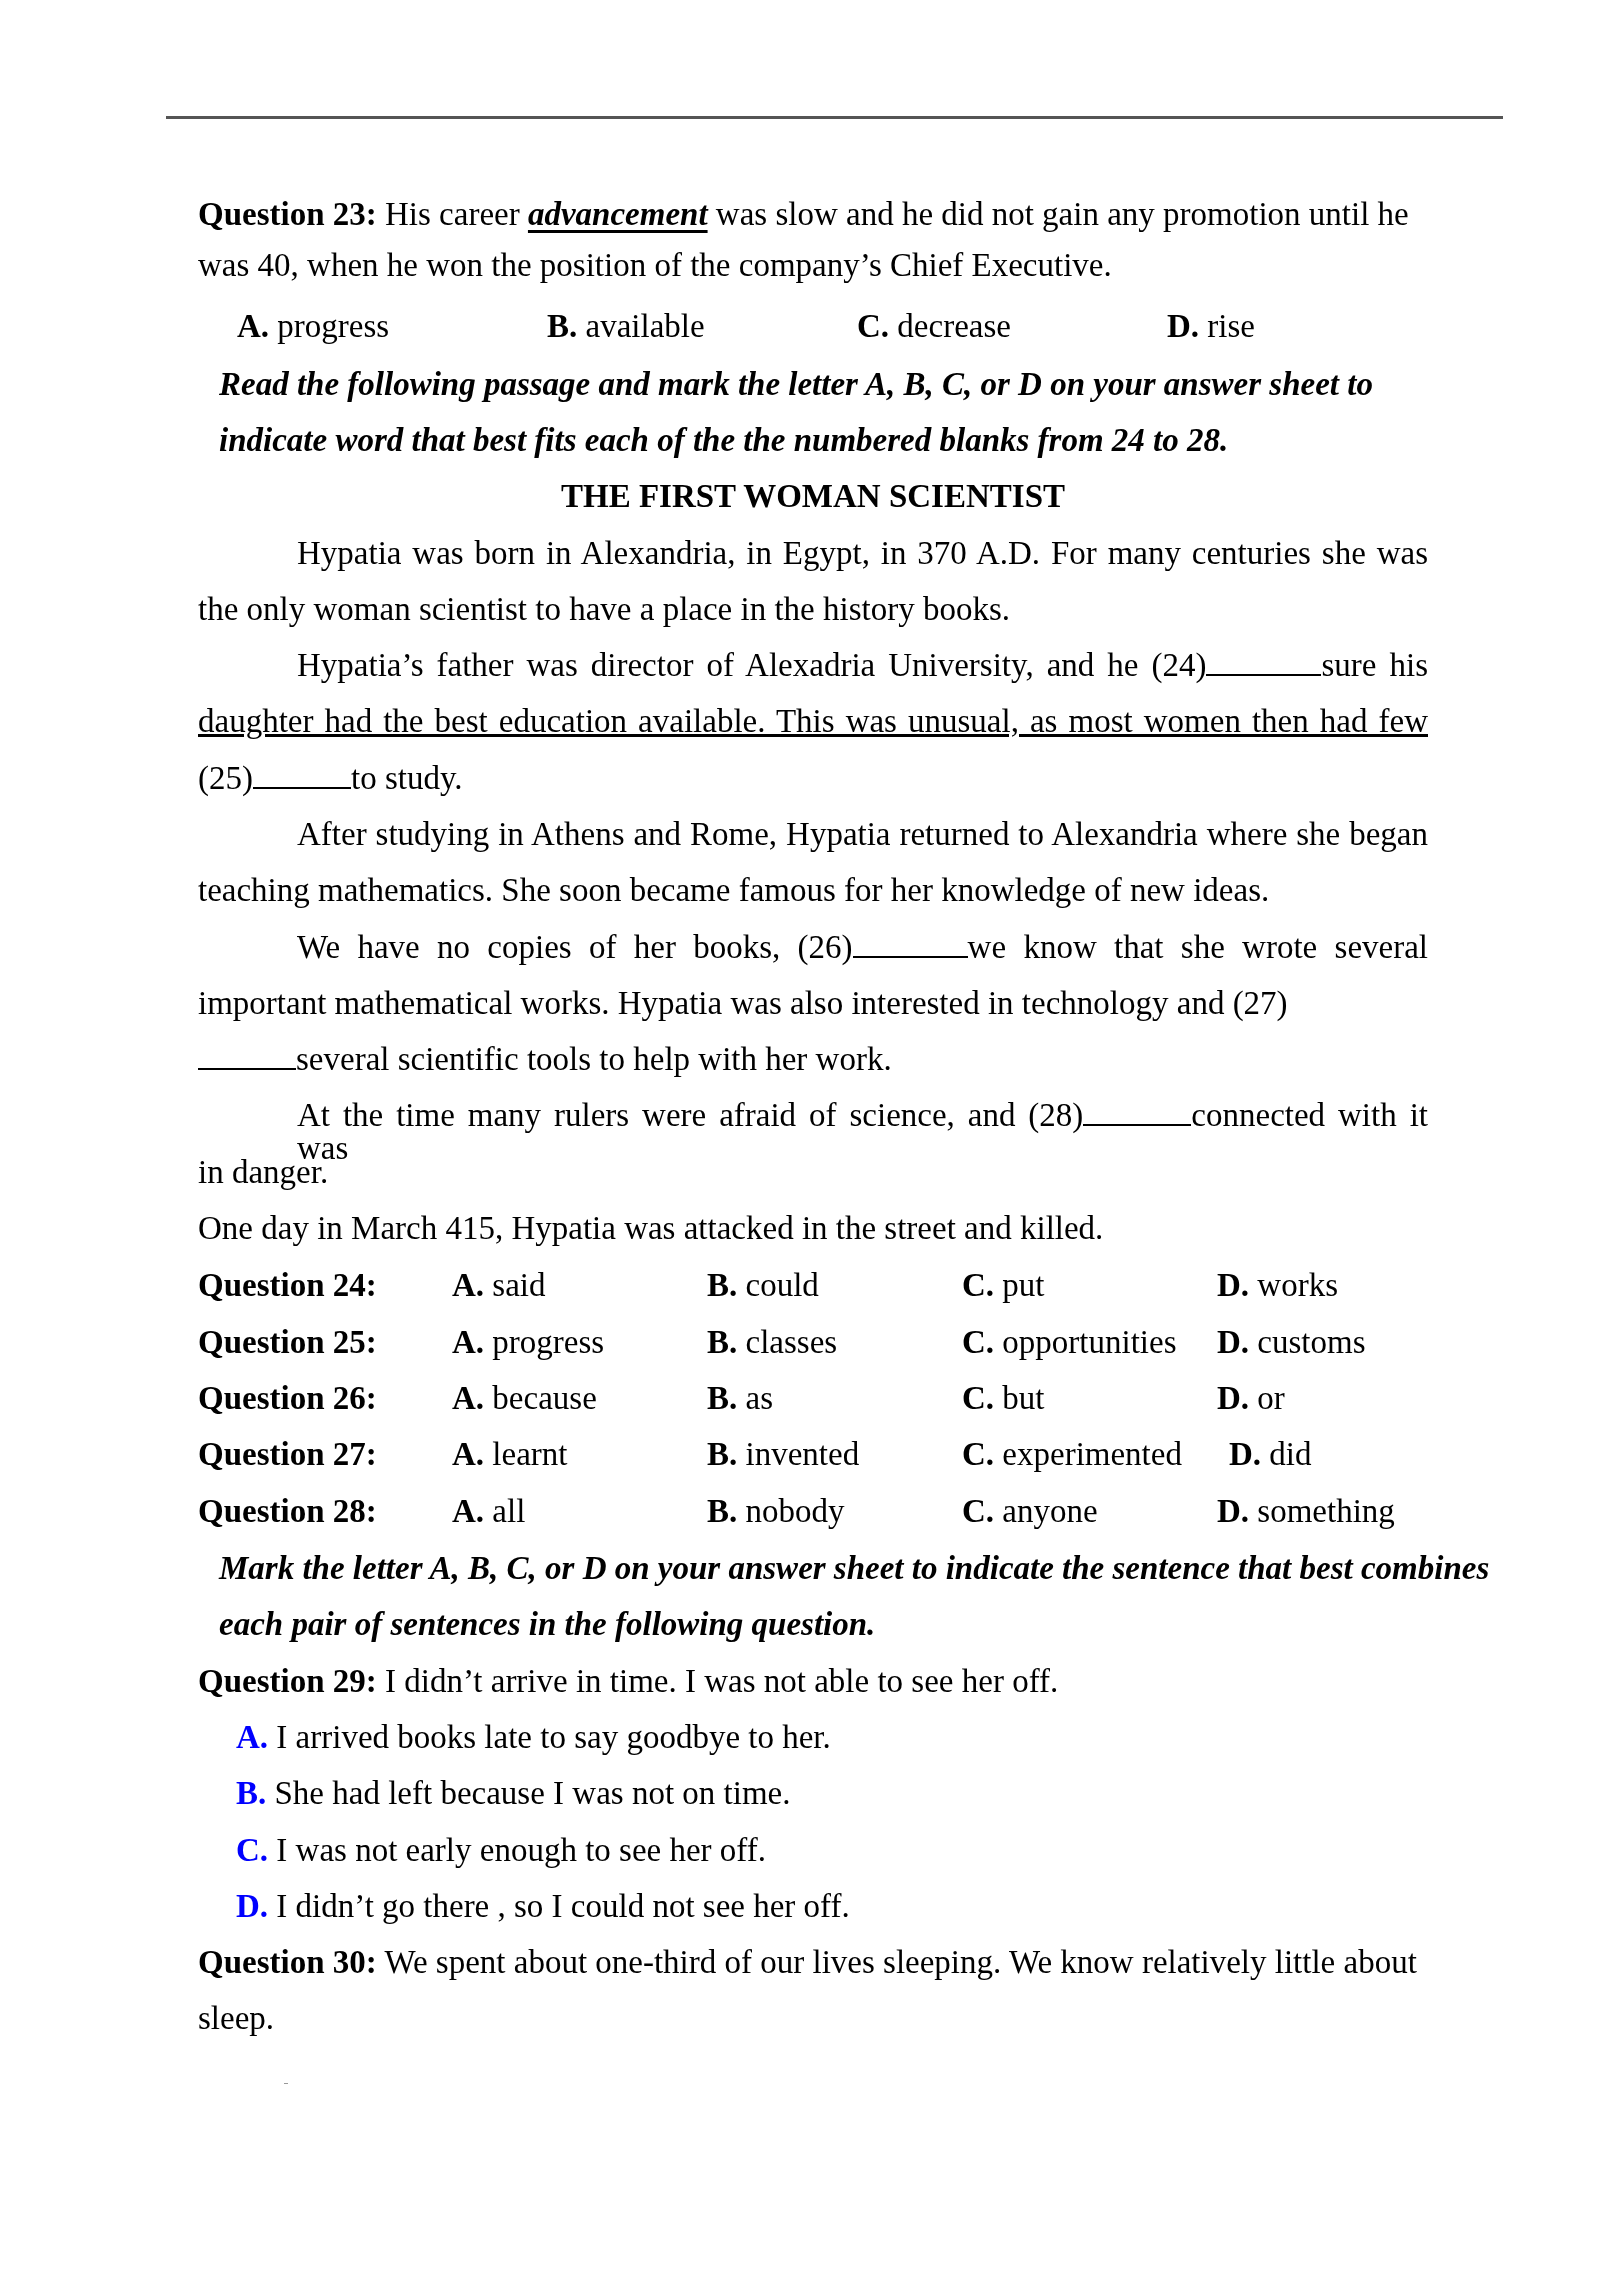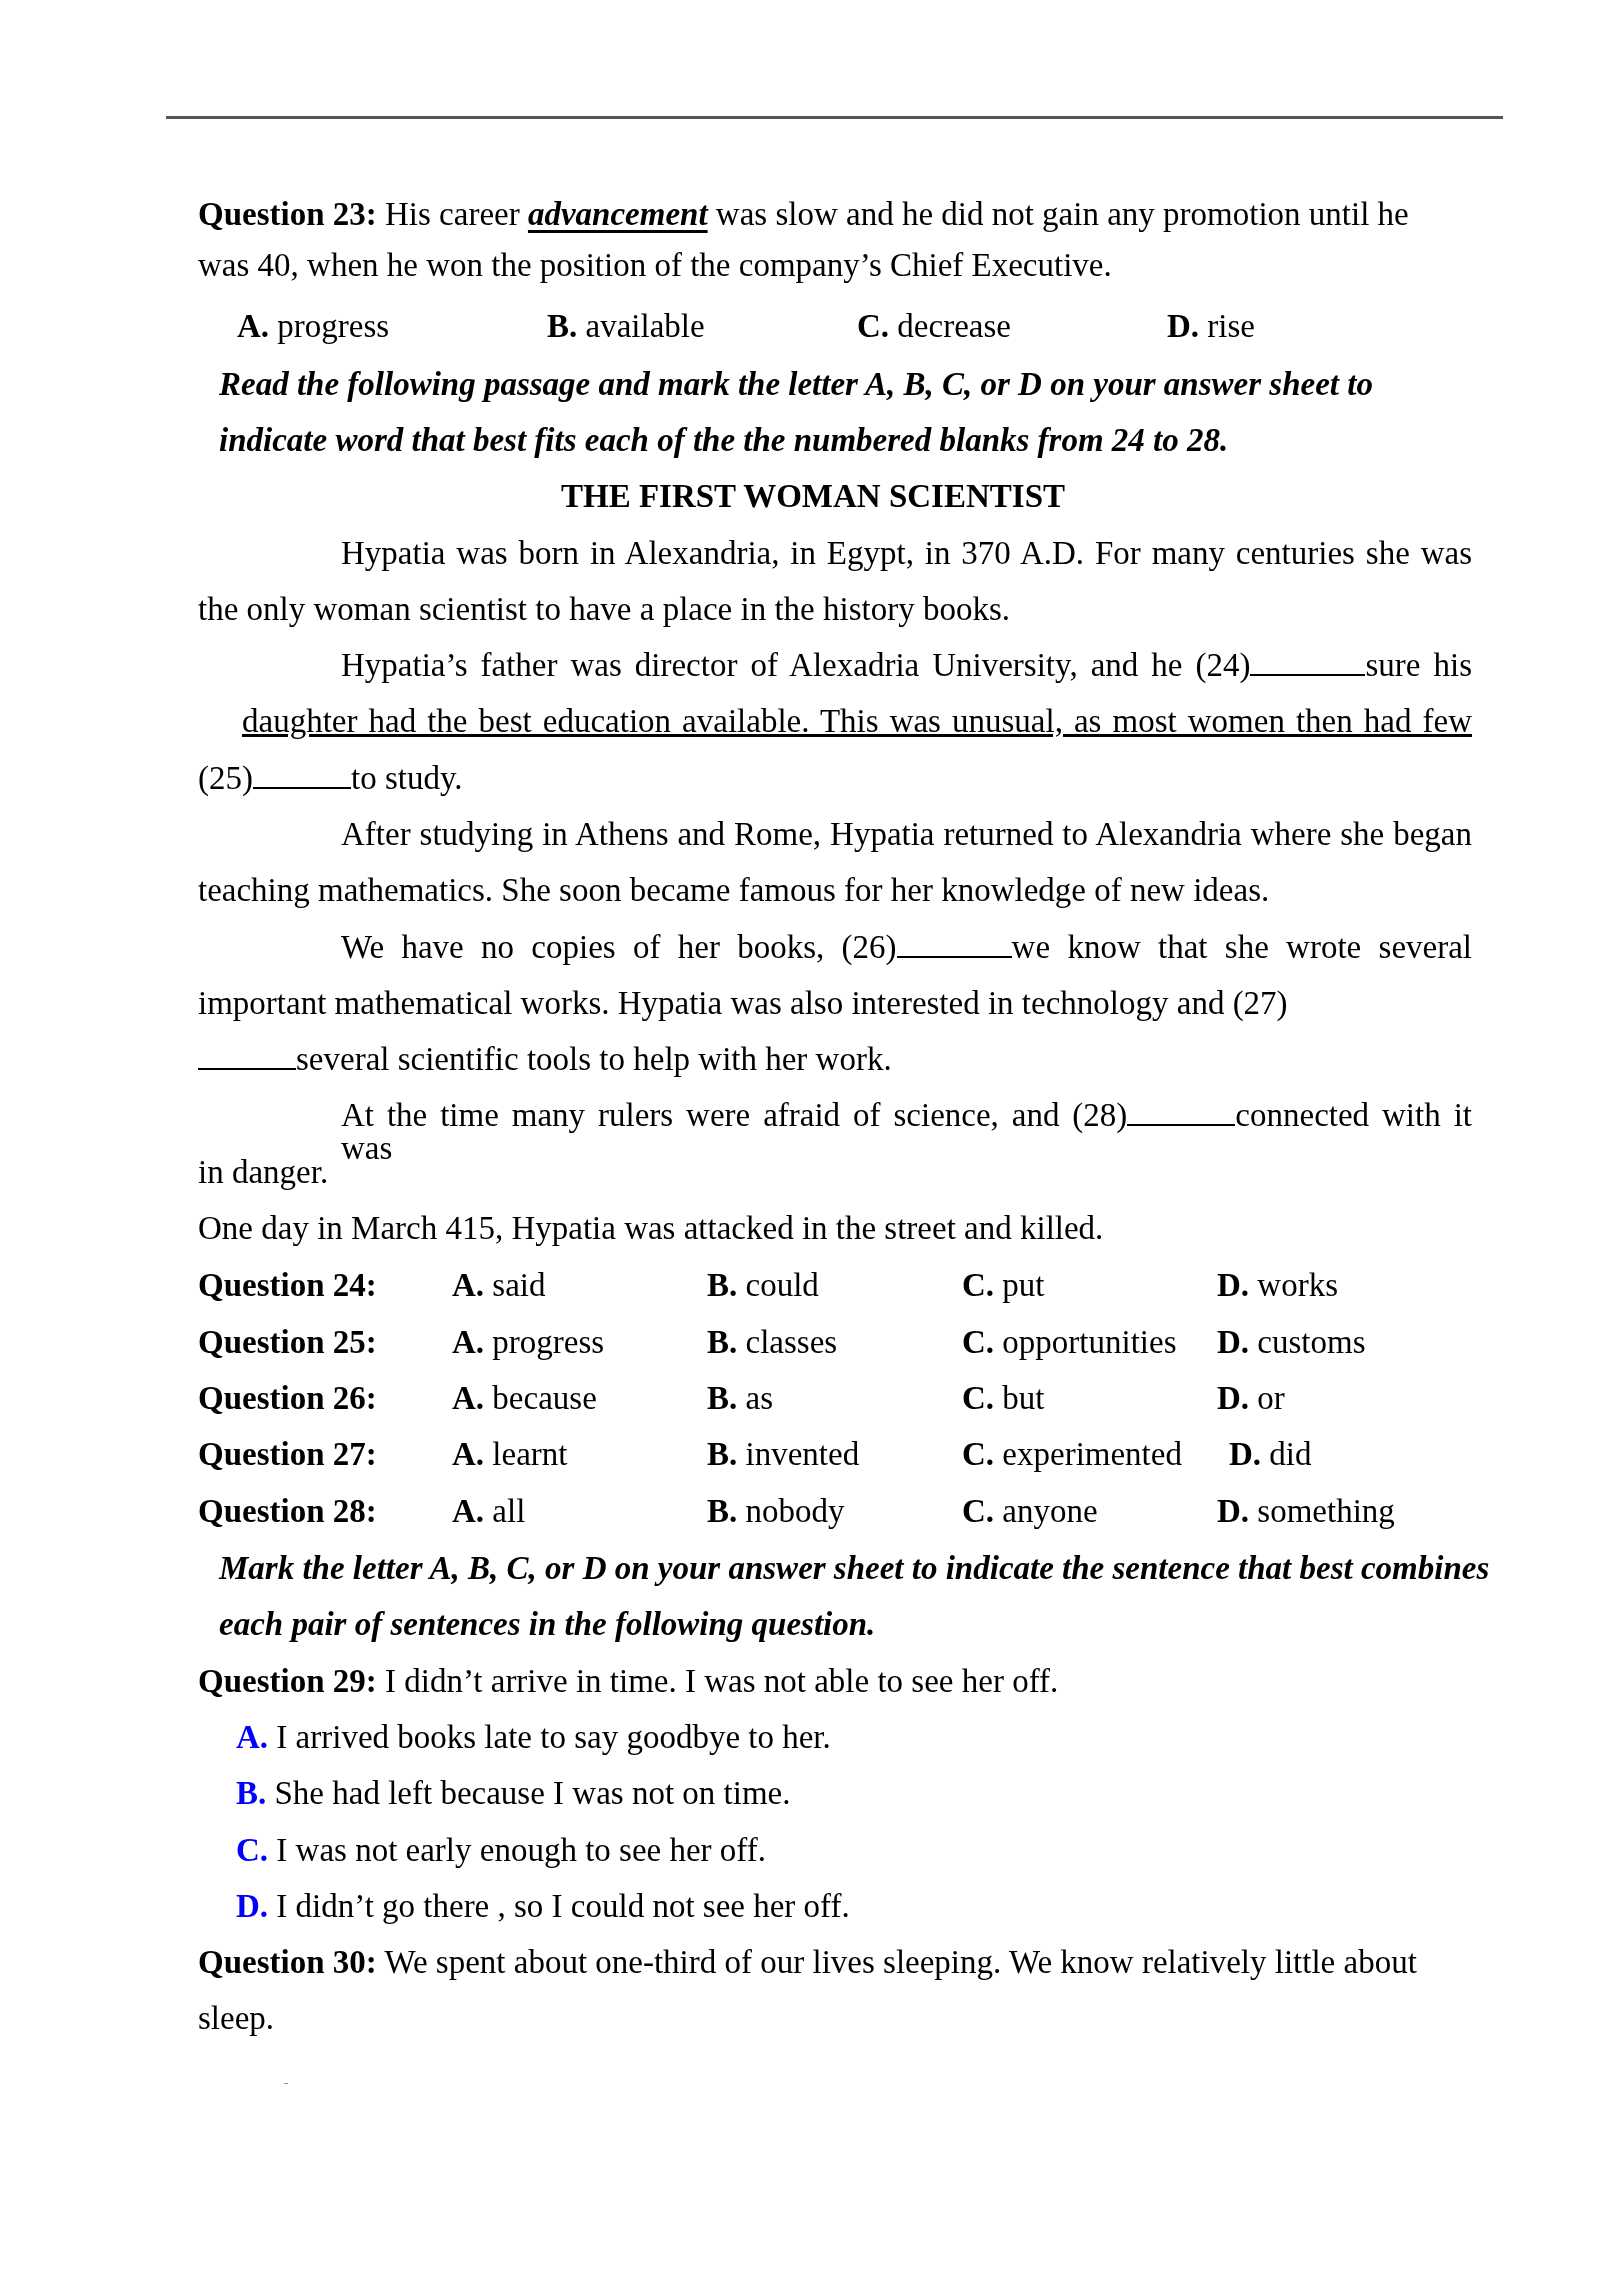--- a/index.html
+++ b/index.html
@@ -40,21 +40,20 @@
       text-underline-offset: 5.2px;
     }
     .justify {
       position: absolute;
       left: 198px;
       width: 1230px;
       text-align: justify;
       text-align-last: justify;
       line-height: 1;
       white-space: normal;
-      margin-left: 44px;
     }
     .blank {
       display: inline-block;
       border-bottom: 2.6px solid #000;
       height: 25px;
       vertical-align: baseline;
     }
     .opt {
       position: absolute;
       white-space: nowrap;

